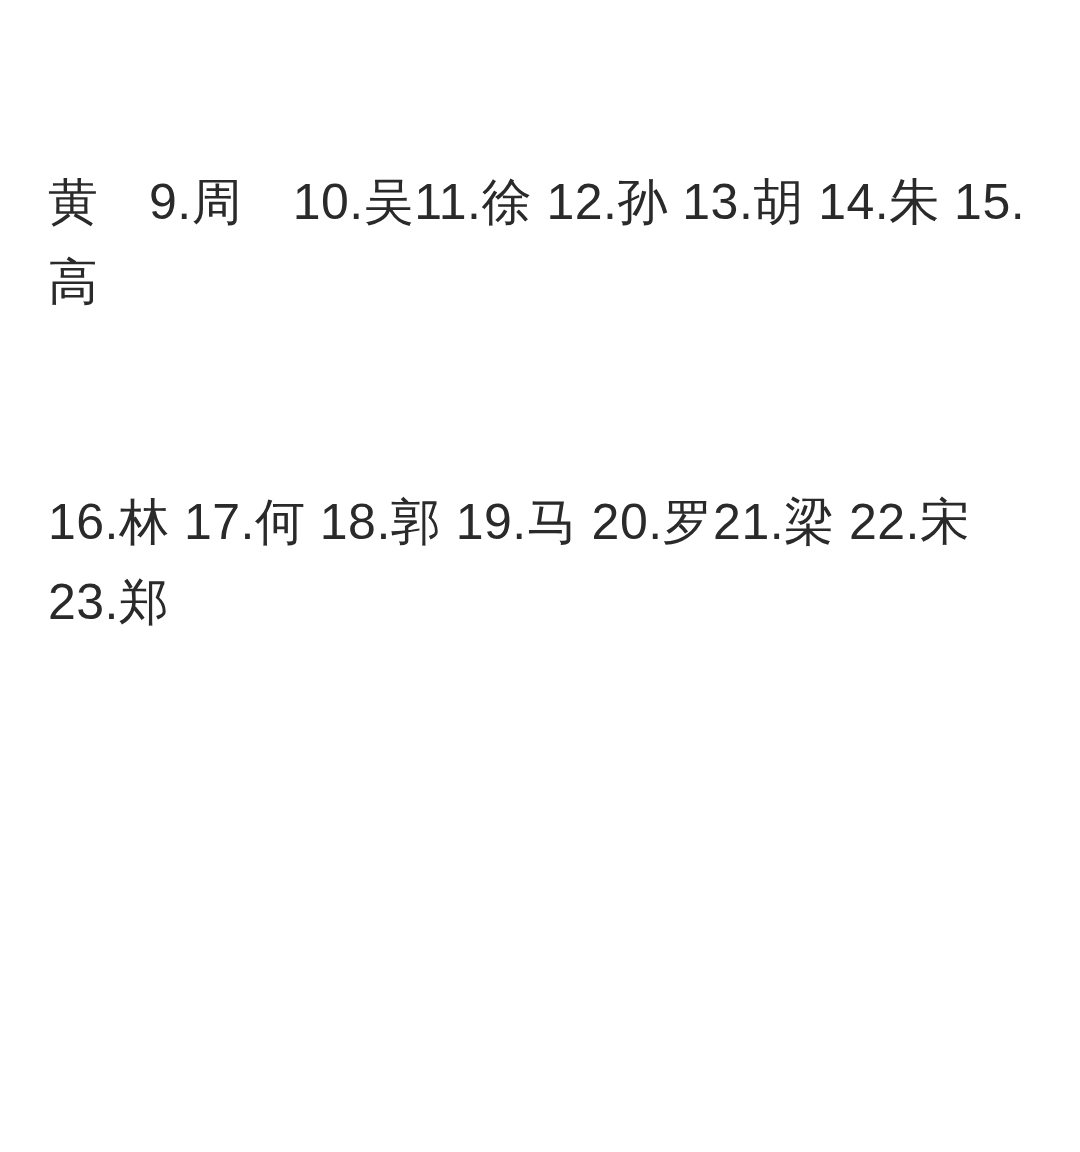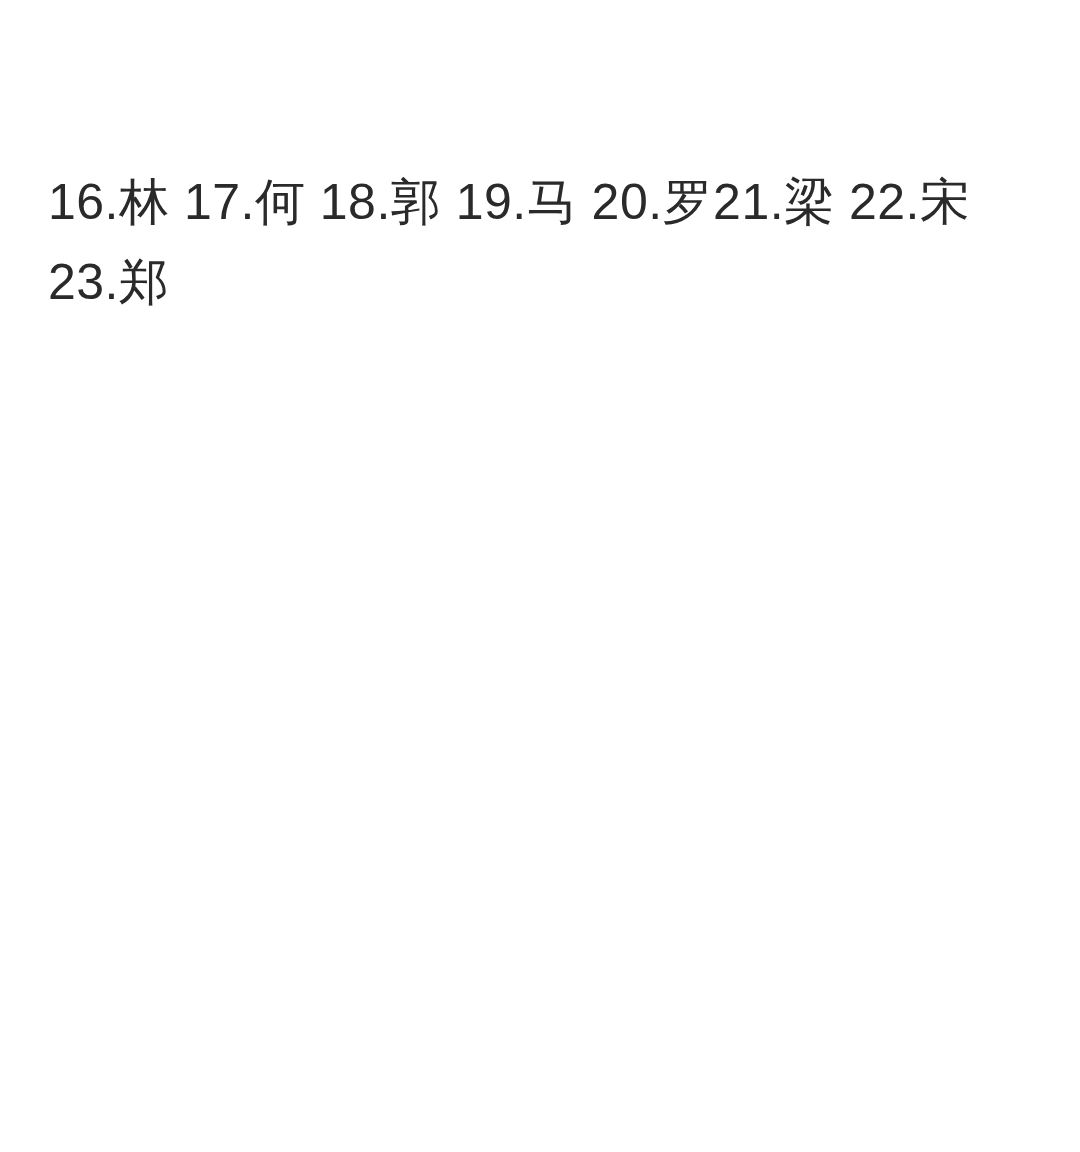--- a/index.html
+++ b/index.html
@@ -24,20 +24,21 @@
     font-weight: 400;
   }
   .text-line {
     font-weight: 400;
   }
 </style>
 </head>
 <body>
 
 <div class="doc" style="color: rgb(42, 42, 42);">
+  <div class="text-line">黄　9.周　10.吴11.徐 12.孙 13.胡 14.朱 15.高</div>
   <div class="text-line">16.林 17.何 18.郭 19.马 20.罗21.梁 22.宋 23.郑</div>
   
   
   
   
   
   
   
   
   

